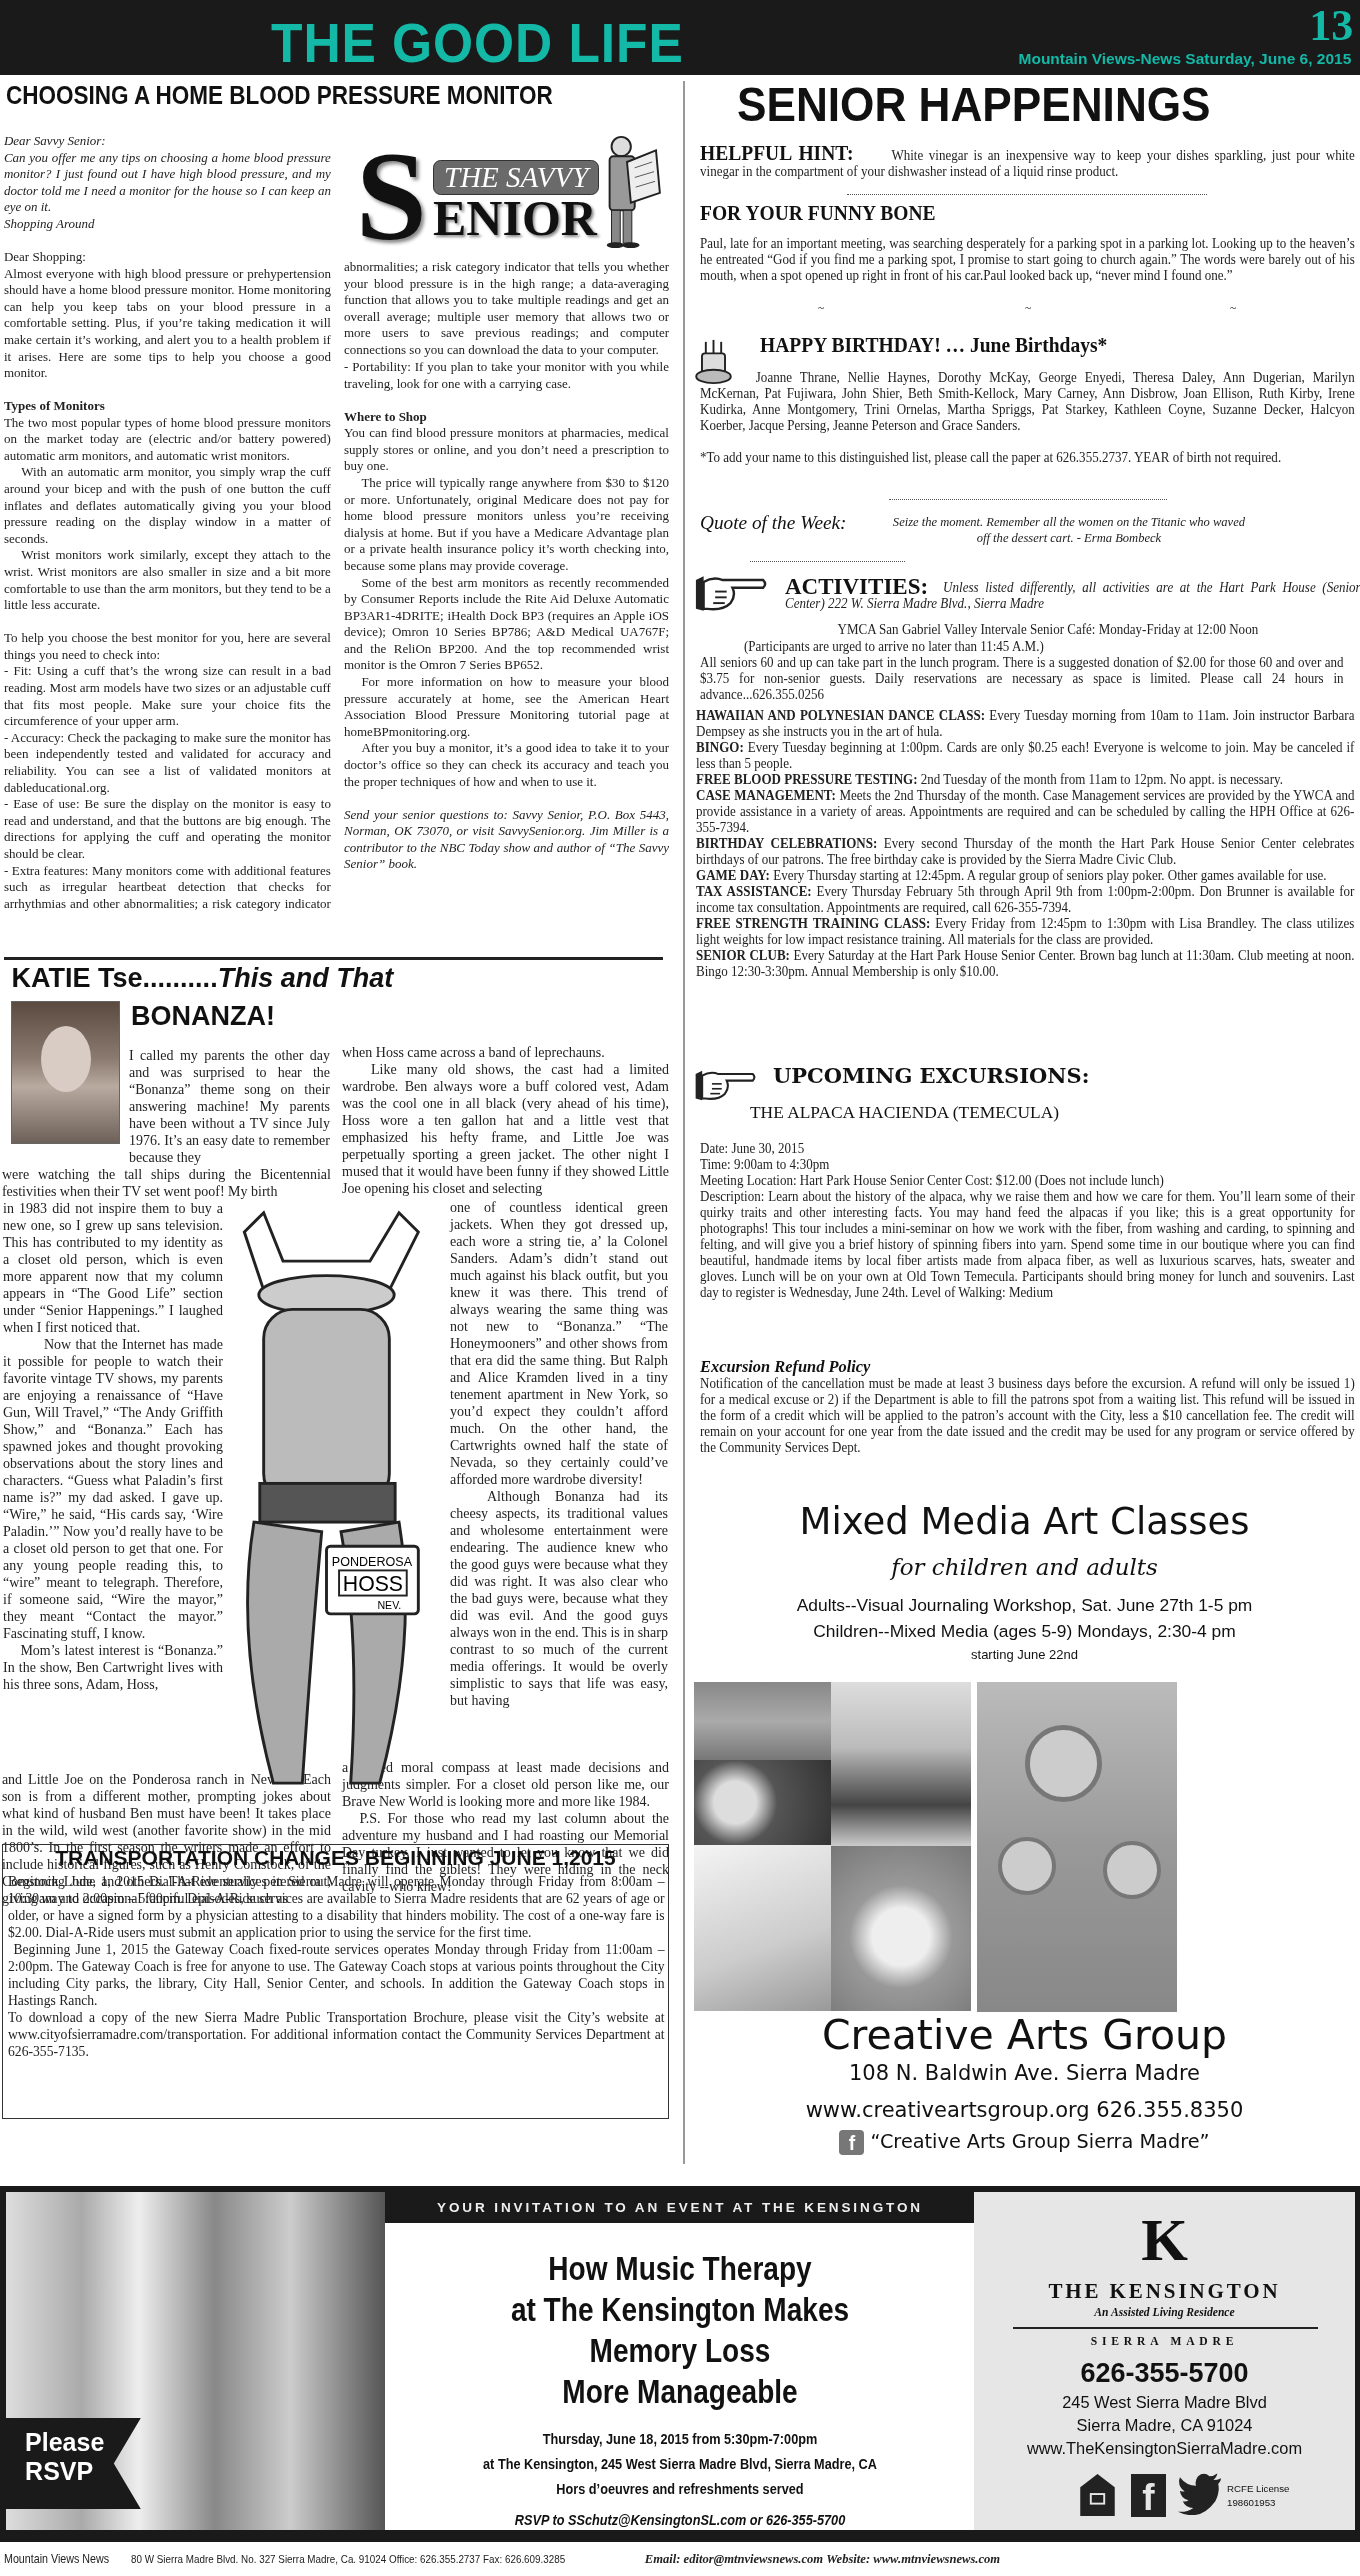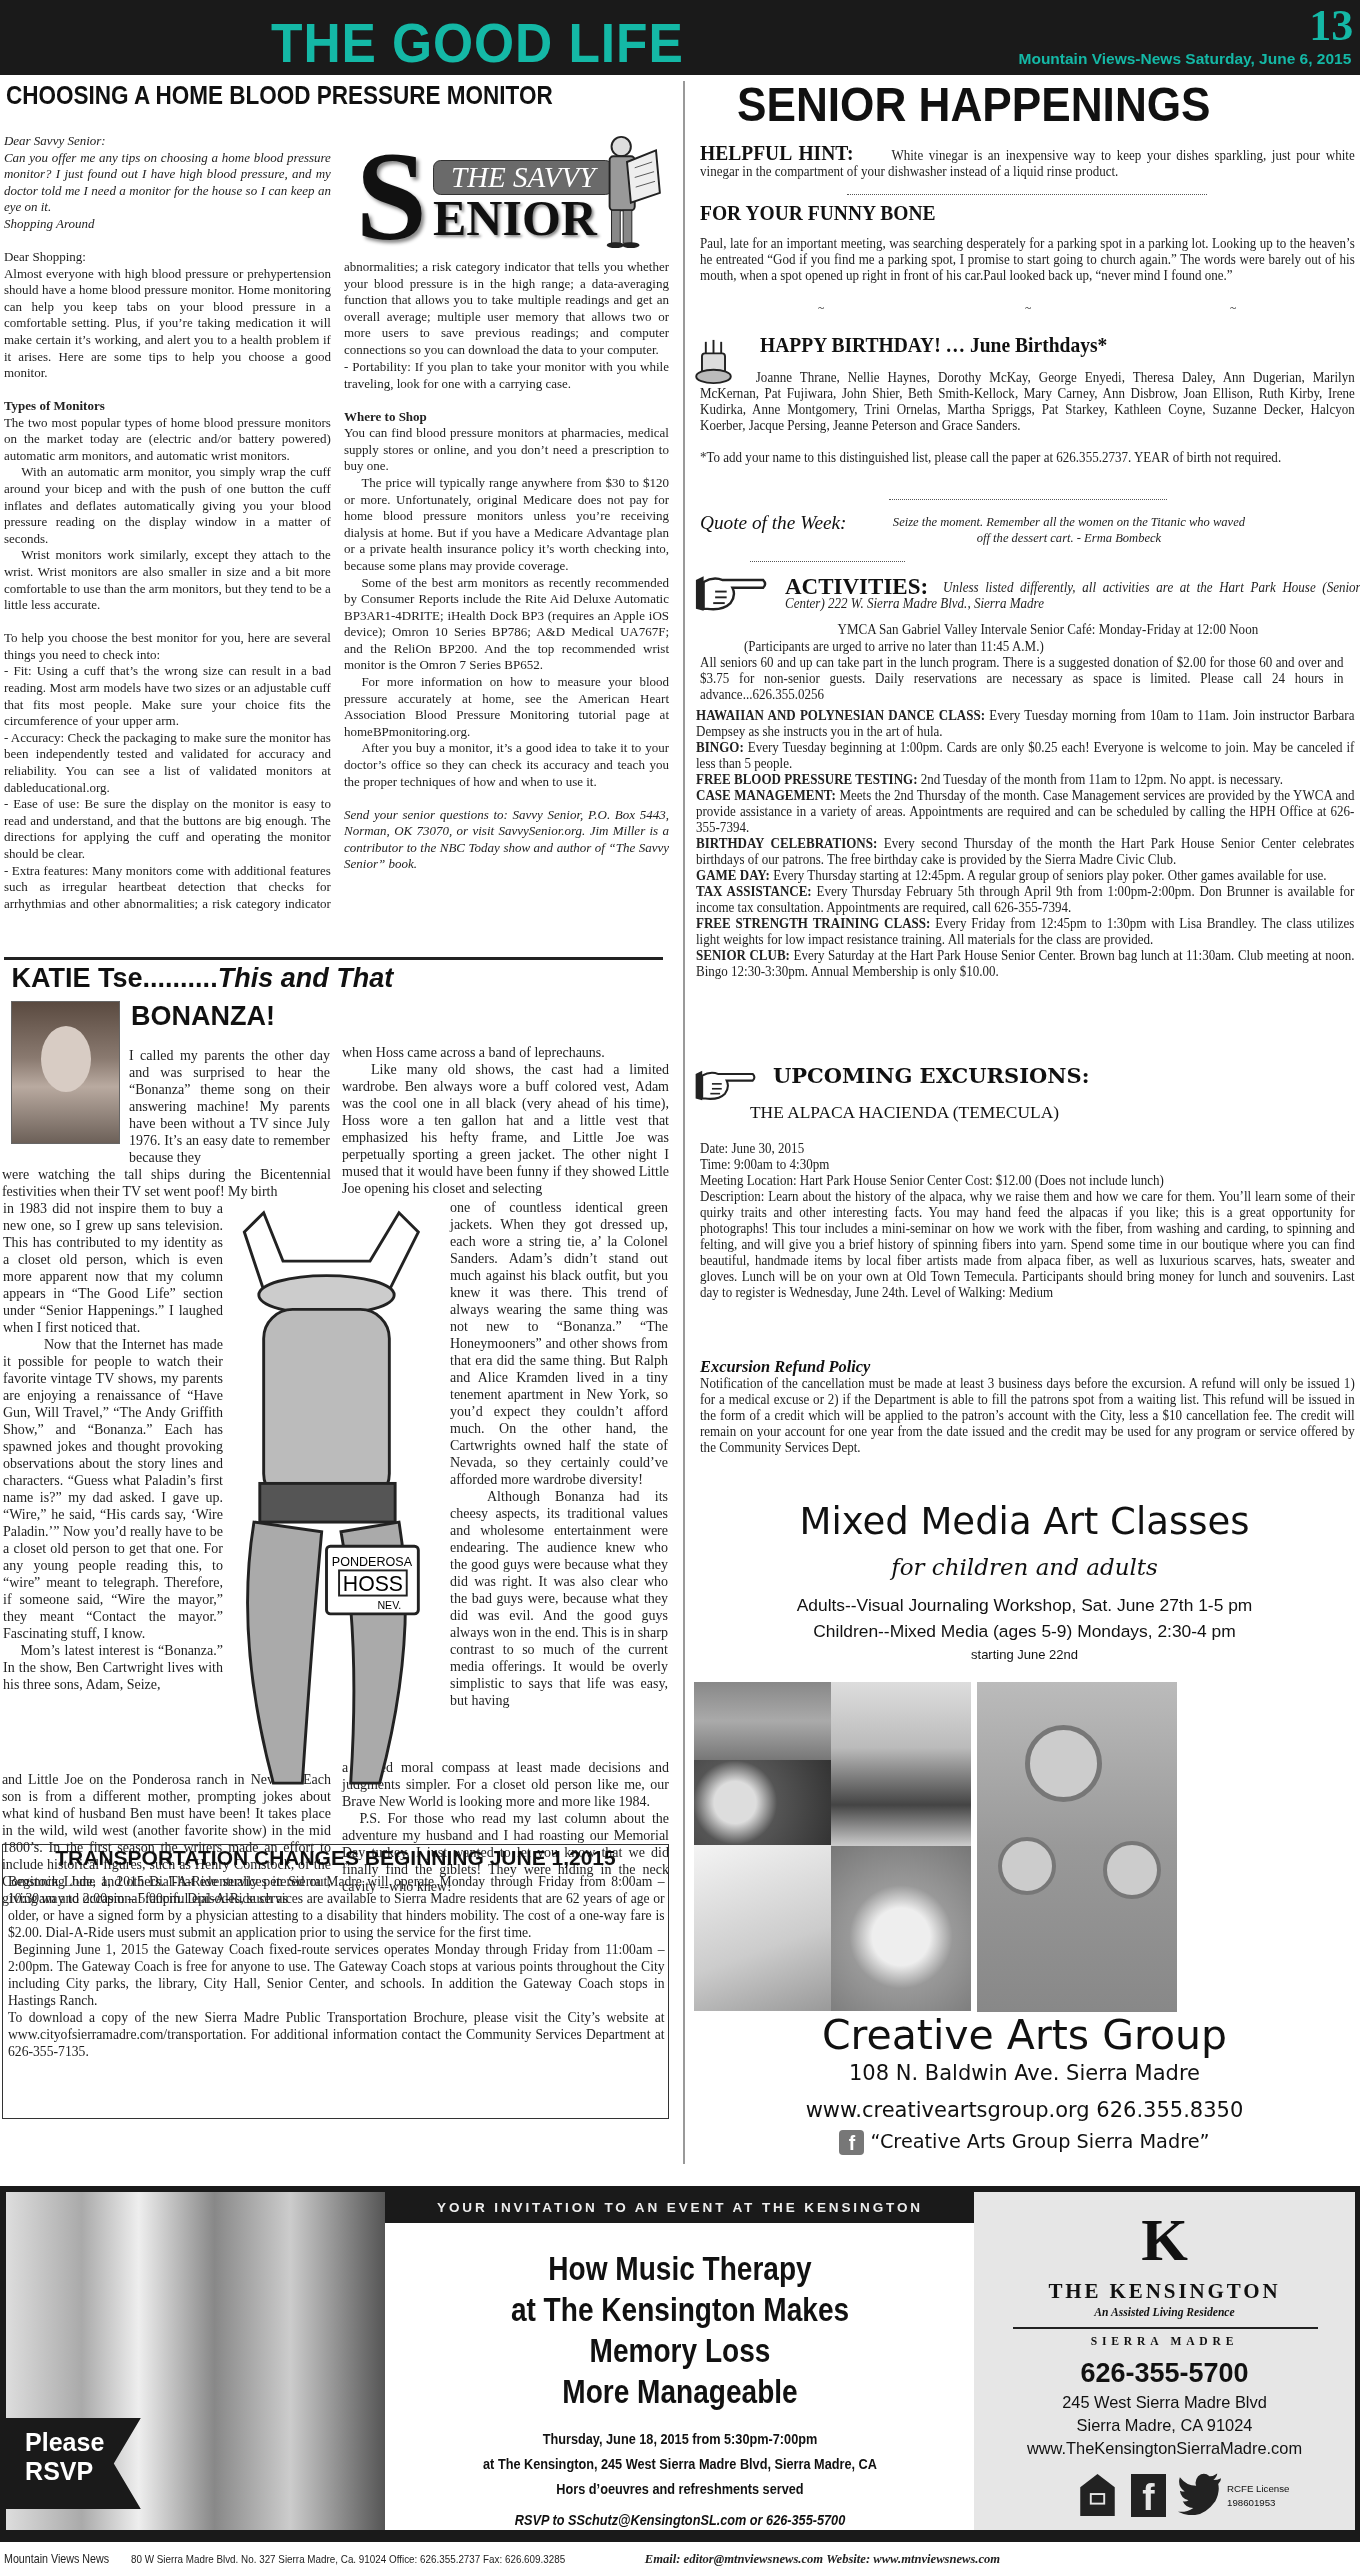--- a/index.html
+++ b/index.html
@@ -12,21 +12,21 @@
 .colrule{position:absolute;left:683px;top:81px;width:1.9px;height:2083px;background:#999}
 .sec-title{position:absolute;font-family:"Liberation Sans",sans-serif;font-weight:bold;color:#111;white-space:nowrap}
 .txt{position:absolute;font-size:13px;line-height:16.6px;text-align:justify;color:#222}
 .txt p{margin:0}
 .txt .ind{text-indent:17.4px}
 .txt .sp{margin-top:16.4px}
 .it{font-style:italic}
 .b{font-weight:bold}
 .logo{position:absolute;left:348px;top:133px;width:319px;height:116px}
 .logo .bigS{position:absolute;left:7.7px;top:-9.7px;font-family:"Liberation Serif",serif;font-size:128px;font-weight:bold;color:#111;text-shadow:2.9px 2.9px 3.9px #888}
-.logo .badge{position:absolute;left:85px;top:27px;background:#6a6a6a;border:1.9px solid #333;border-radius:7.7px;color:#fff;font-style:italic;font-size:29px;padding:0 17px;font-family:"Liberation Serif",serif}
+.logo .badge{position:absolute;left:85px;top:27px;background:#6a6a6a;border:1.9px solid #333;border-radius:7.7px;color:#fff;font-style:italic;font-size:29px;padding:0 10px;font-family:"Liberation Serif",serif}
 .logo .enior{position:absolute;left:85px;top:56px;font-size:50px;font-weight:bold;color:#111;font-family:"Liberation Serif",serif;text-shadow:1.9px 1.9px 2.9px #888}
 .logo .man{position:absolute;left:244px;top:0;width:70px;height:116px}
 .hr-dark{position:absolute;height:2.9px;background:#222}
 .photo-katie{position:absolute;left:10.6px;top:1001px;width:109px;height:143px;background:linear-gradient(180deg,#5a4a40 0%,#8a7a70 40%,#b9aaa0 60%,#6c6058 100%);border:1px solid #666}
 .photo-katie .face{position:absolute;left:29px;top:24px;width:50px;height:66px;border-radius:50%;background:#d8ccc4}
 .drawing{position:absolute;left:225px;top:1203px;width:203px;height:614px}
 .sh-head{position:absolute;font-family:"Liberation Serif",serif;font-weight:bold;color:#111;white-space:nowrap}
 .sh-txt{position:absolute;font-family:"Liberation Serif",serif;font-size:14px;line-height:16px;color:#222;text-align:justify;transform:scaleX(.93);transform-origin:left top}
 .dots{position:absolute;border-top:1.9px dotted #555;height:0}
 .cake{position:absolute;left:694px;top:338px;width:39px;height:48px}
@@ -111,21 +111,21 @@
 <div class="photo-katie">
     <div class="face"></div>
   </div>
 <div class="sec-title" style="left:131px;top:1001px;font-size:27px">BONANZA!</div>
 
 <div class="txt" style="left:129px;top:1047px;width:201px;font-size:14px;line-height:17px">I called my parents the other day and was surprised to hear the “Bonanza” theme song on their answering machine!  My parents have been without a TV since July 1976.  It’s an easy date to remember because they</div>
 <div class="txt" style="left:1.9px;top:1166px;width:329px;font-size:14px;line-height:17px">were watching the tall ships during the Bicentennial festivities when their TV set went poof!  My birth</div>
 <div class="txt" style="left:3px;top:1200px;width:220px;font-size:14px;line-height:17px">
   <p>in 1983 did not inspire them to buy a new one, so I grew up sans television.  This has contributed to my identity as a closet old person, which is even more apparent now that my column appears in “The Good Life” section under “Senior Happenings.”  I laughed when I first noticed that.</p>
   <p class="ind" style="text-indent:41px">Now that the Internet has made it possible for people to watch their favorite vintage TV shows, my parents are enjoying a renaissance of “Have Gun, Will Travel,” “The Andy Griffith Show,” and “Bonanza.”  Each has spawned jokes and thought provoking observations about the story lines and characters.  “Guess what Paladin’s first name is?” my dad asked.  I gave up.  “Wire,” he said, “His cards say, ‘Wire Paladin.’”  Now you’d really have to be a closet old person to get that one.  For any young people reading this, to “wire” meant to telegraph.  Therefore, if someone said, “Wire the mayor,” they meant “Contact the mayor.”  Fascinating stuff, I know.</p>
-  <p class="ind">Mom’s latest interest is “Bonanza.” In the show, Ben Cartwright lives with his three sons, Adam, Seize,</p>
+  <p class="ind">Mom’s latest interest is “Bonanza.” In the show, Ben Cartwright lives with his three sons, Adam, Hoss,</p>
 </div>
 <div class="txt" style="left:1.9px;top:1771px;width:329px;font-size:14px;line-height:17px">and Little Joe on the Ponderosa ranch in Nevada. Each son is from a different mother, prompting jokes about what kind of husband Ben must have been!  It takes place in the wild, wild west (another favorite show) in the mid 1800’s.  In the first season the writers made an effort to include historical figures, such as Henry Comstock, of the Comstock Lode, and others.  That eventually petered out, giving way to occasional fanciful episodes, such as</div>
 
 <div class="txt" style="left:342px;top:1044px;width:327px;font-size:14px;line-height:17px">
   <p>when Hoss came across a band of leprechauns.</p>
   <p class="ind" style="text-indent:29px">Like many old shows, the cast had a limited wardrobe.   Ben always wore a buff colored vest, Adam was the cool one in all black (very ahead of his time), Hoss wore a ten gallon hat and a little vest that emphasized his hefty frame, and Little Joe was perpetually sporting a green jacket.  The other night I mused that it would have been funny if they showed Little Joe opening his closet and selecting</p>
 </div>
 <div class="txt" style="left:450px;top:1199px;width:218px;font-size:14px;line-height:17px">
   <p>one of countless identical green jackets.  When they got dressed up, each wore a string tie, a’ la Colonel Sanders.  Adam’s didn’t stand out much against his black outfit, but you knew it was there.  This trend of always wearing the same thing was not new to “Bonanza.” “The Honeymooners” and other shows from that era did the same thing.  But Ralph and Alice Kramden lived in a tiny tenement apartment in New York, so you’d expect they couldn’t afford much.  On the other hand, the Cartwrights owned half the state of Nevada, so they certainly could’ve afforded more wardrobe diversity!</p>
   <p class="ind" style="text-indent:37px">Although Bonanza had its cheesy aspects, its traditional values and wholesome entertainment were endearing.  The audience knew who the good guys were because what they did was right.  It was also clear who the bad guys were, because what they did was evil.  And the good guys always won in the end.  This is in sharp contrast to so much of the current media offerings.  It would be overly simplistic to says that life was easy, but having</p>

